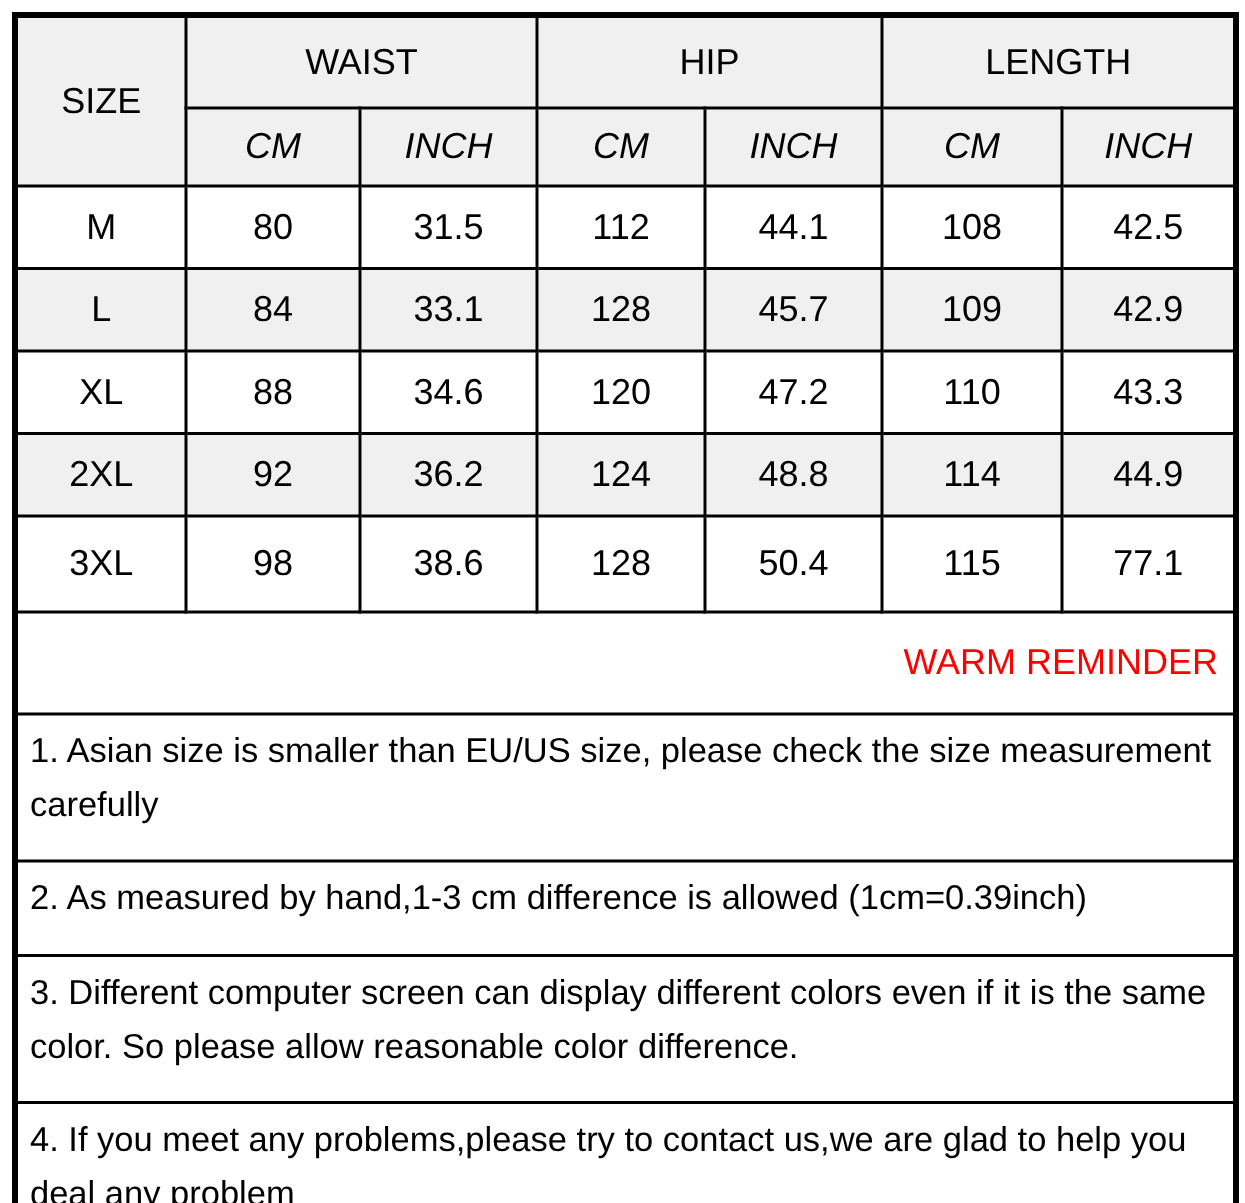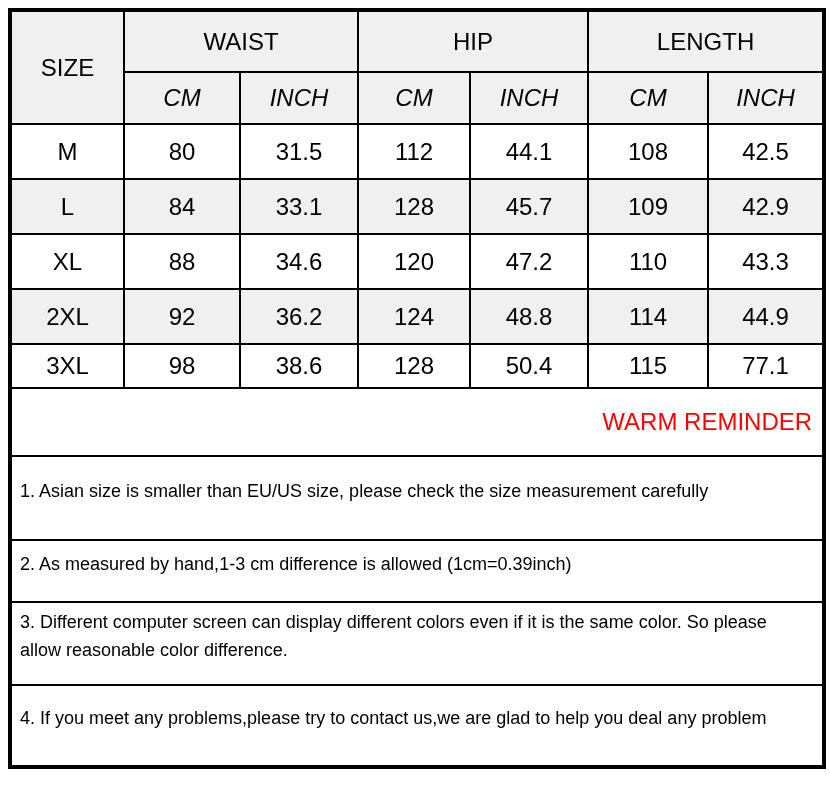--- a/index.html
+++ b/index.html
@@ -23,33 +23,33 @@
     text-align: center;
     vertical-align: middle;
     font-size: 24px;
     padding: 0;
     overflow: hidden;
   }
   td.gray { background: #f0f0f0; }
   tr.hdr-top  { height: 62px; }
   tr.hdr-unit { height: 52px; font-style: italic; }
   tr.data-row { height: 55px; }
-  tr.data-row.last { height: 44px; }
+  tr.data-row.last { height: 64px; }
   tr.data-row.stripe td { background: #f0f0f0; }
   tr.reminder-row { height: 68px; }
   tr.reminder-row td {
     text-align: right;
     padding: 0 10px 0 6px;
     color: #ff0000;
     font-size: 24px;
   }
   tr.note-row td {
     text-align: left;
     padding: 6px 14px 19px 8px;
-    font-size: 18px;
+    font-size: 23px;
     line-height: 1.55;
   }
   tr.note-row.n1 { height: 84px; }
   tr.note-row.n2 { height: 62px; }
   tr.note-row.n3 { height: 76px; }
   tr.note-row.n4 { height: 82px; }
 </style>
 </head>
 <body>
 

